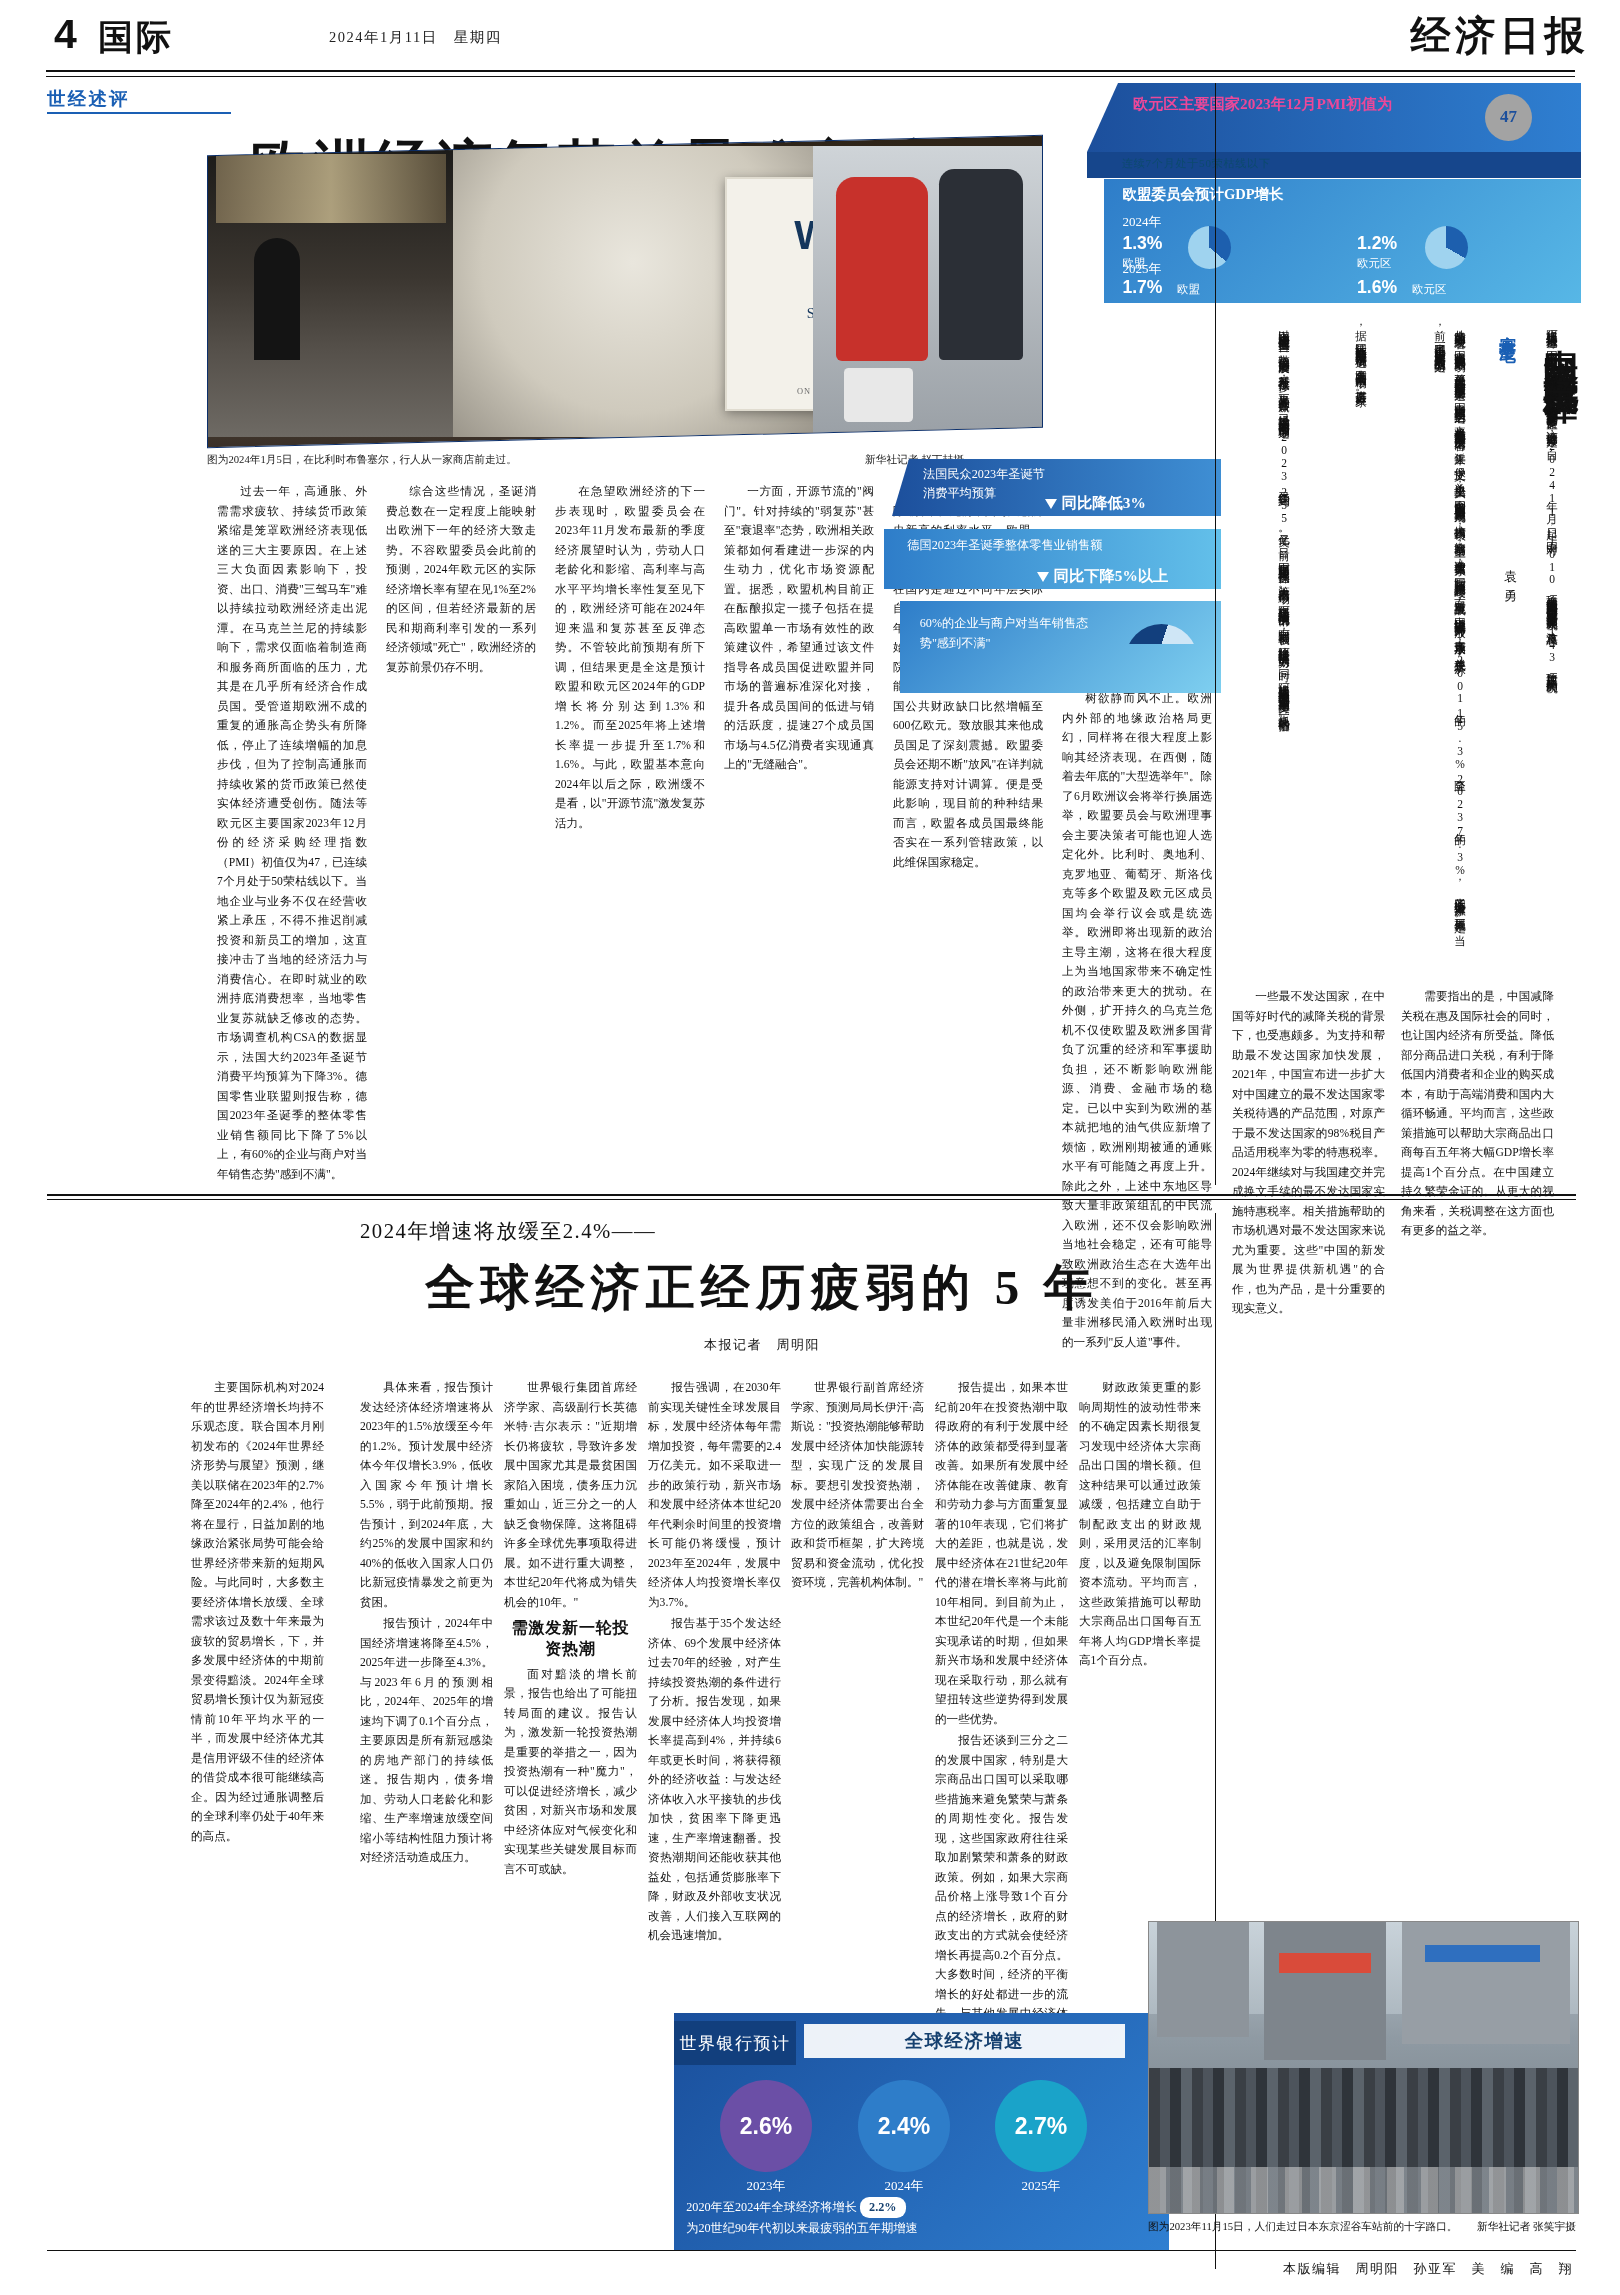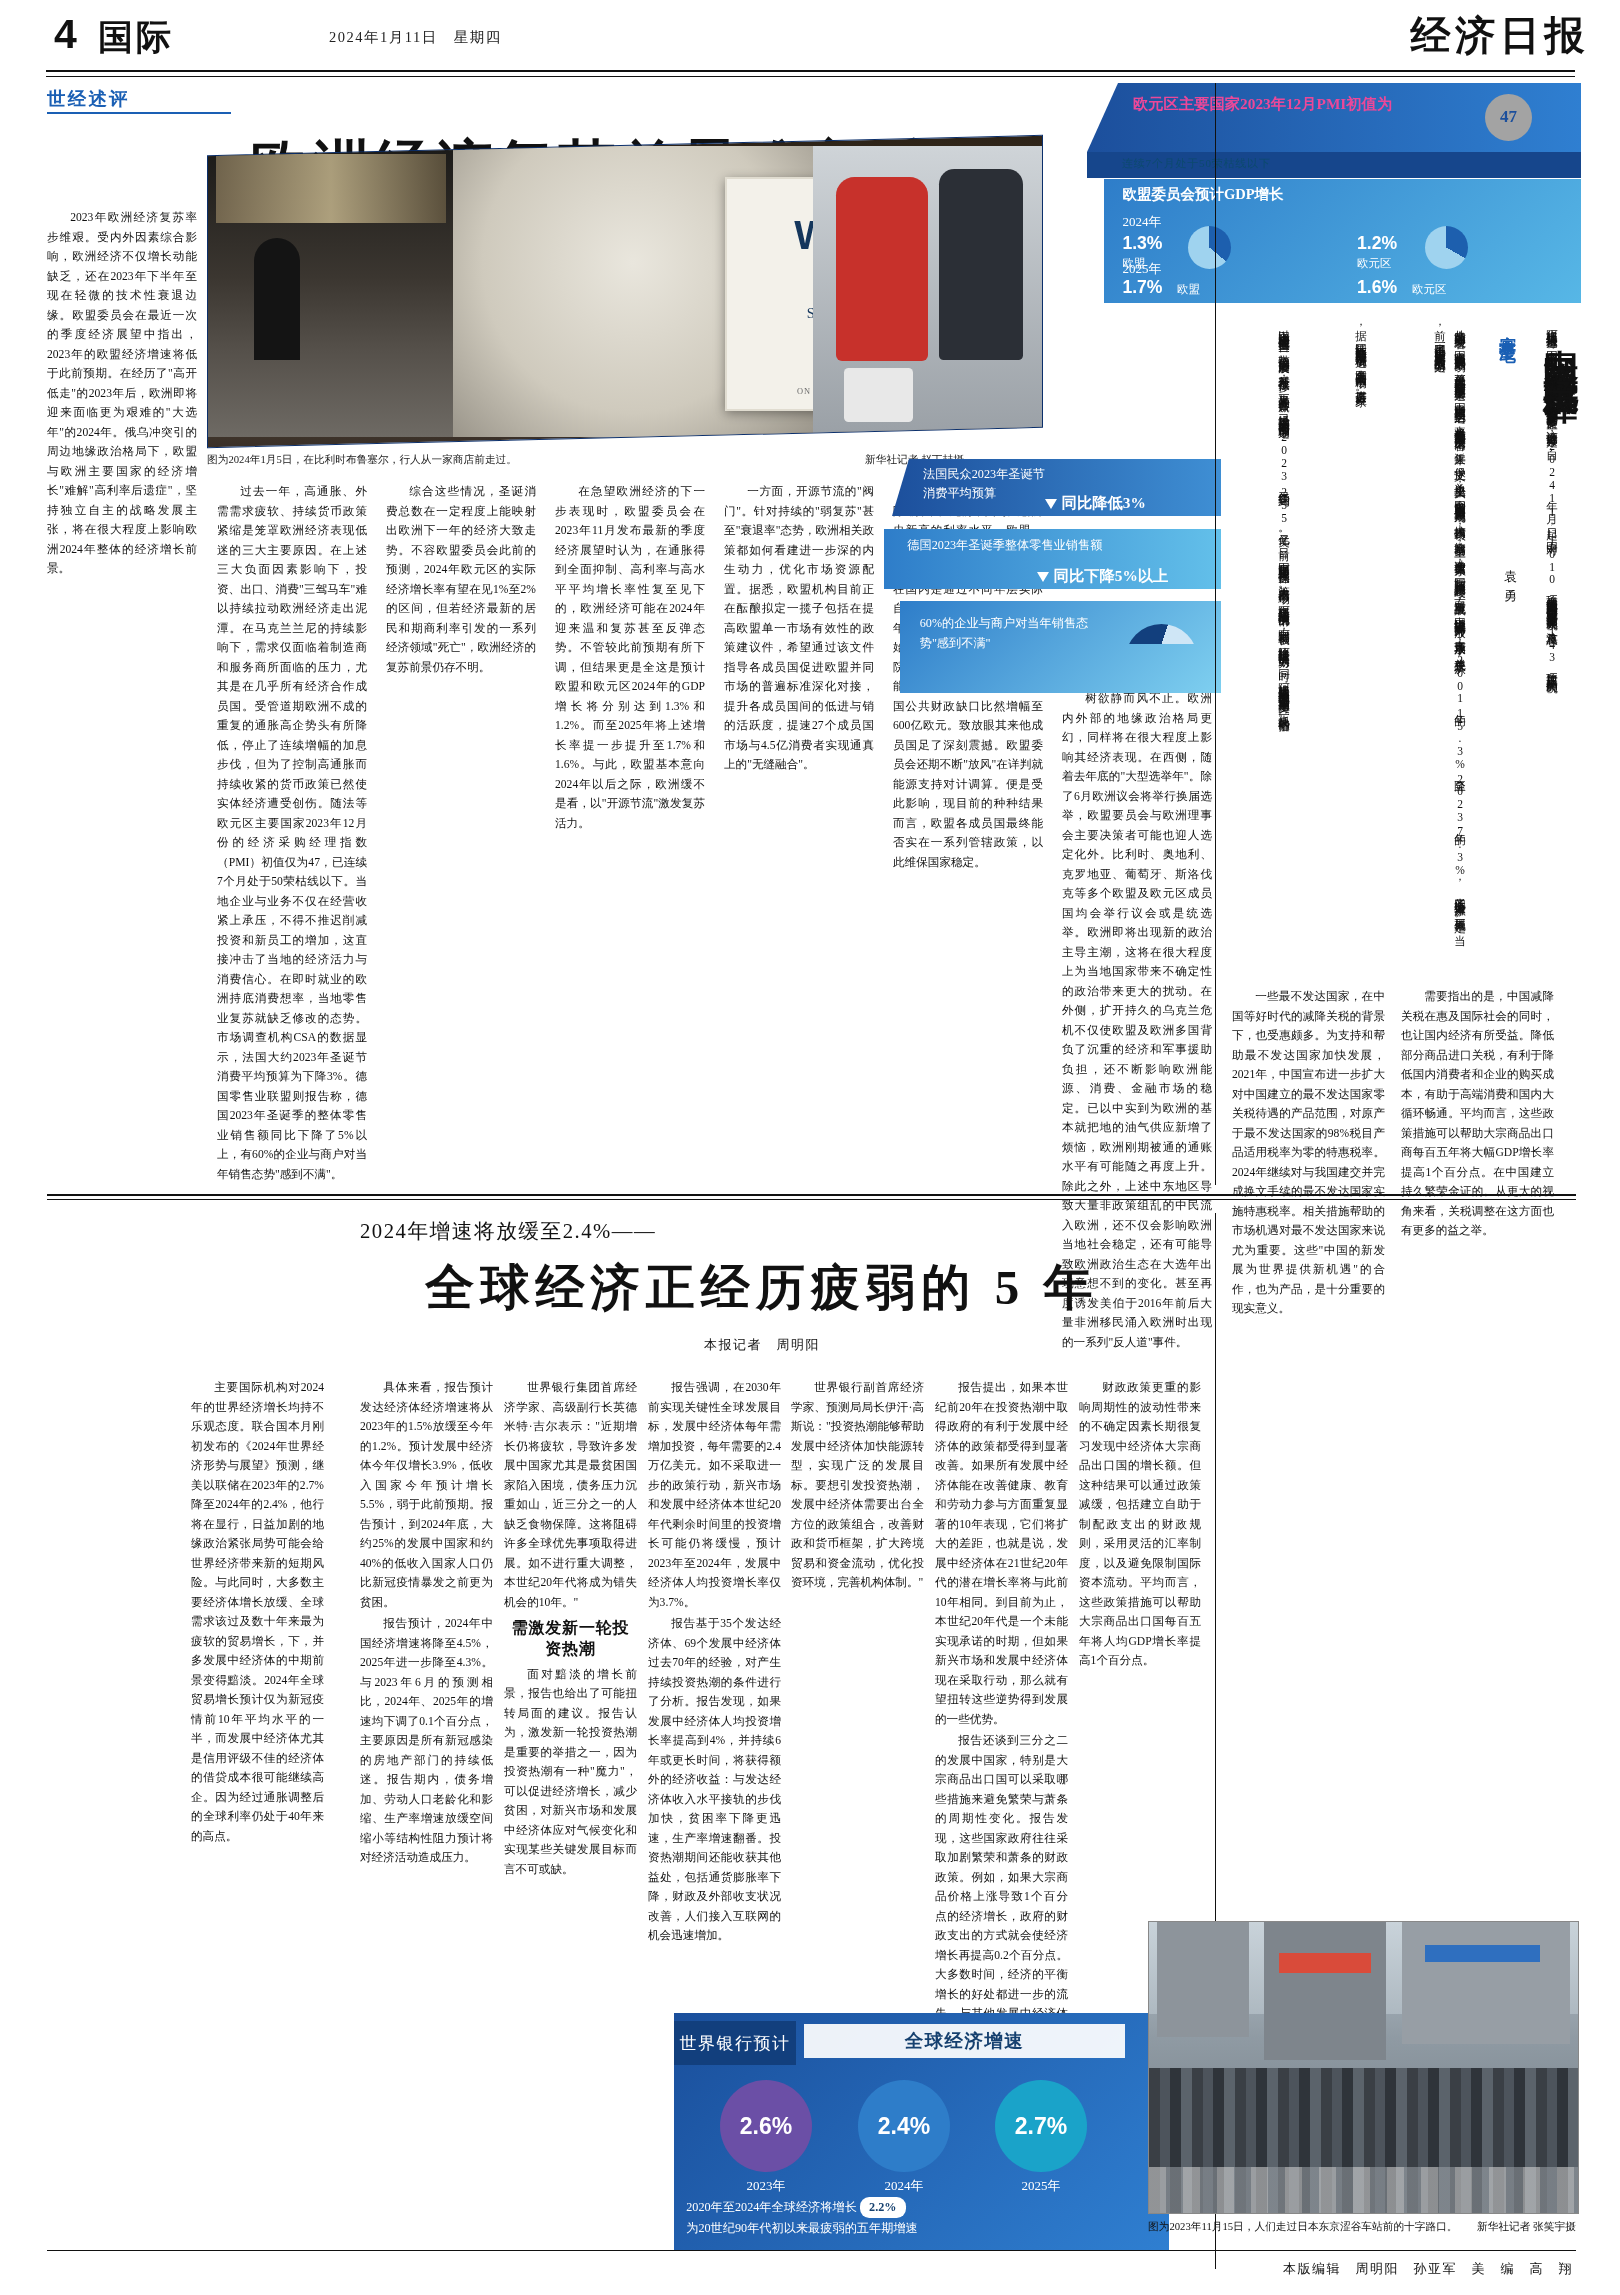--- a/index.html
+++ b/index.html
@@ -161,31 +161,28 @@
     <div class="mast-logo">经济日报</div>
   </div>
   <div class="mast-rule"></div>
   <div class="mast-rule2"></div>
 
   <div class="kicker">世经述评</div>
   <div class="kicker-line"></div>
   <div class="byline1">□ 陈 博</div>
   <div class="headline1">欧洲经济复苏前景难言乐观</div>
 
-  <div class="col-text c1">
-      <p>2023年欧洲经济复苏率步维艰。受内外因素综合影响，欧洲经济不仅增长动能缺乏，还在2023年下半年至现在轻微的技术性衰退边缘。欧盟委员会在最近一次的季度经济展望中指出，2023年的欧盟经济增速将低于此前预期。在经历了"高开低走"的2023年后，欧洲即将迎来面临更为艰难的"大选年"的2024年。俄乌冲突引的周边地缘政治格局下，欧盟与欧洲主要国家的经济增长"难解"高利率后遗症"，坚持独立自主的战略发展主张，将在很大程度上影响欧洲2024年整体的经济增长前景。</p>
-    </div>
   <div class="col-text c2">
       <p>过去一年，高通胀、外需需求疲软、持续货币政策紧缩是笼罩欧洲经济表现低迷的三大主要原因。在上述三大负面因素影响下，投资、出口、消费"三驾马车"难以持续拉动欧洲经济走出泥潭。在马克兰兰尼的持续影响下，需求仅面临着制造商和服务商所面临的压力，尤其是在几乎所有经济合作成员国。受管道期欧洲不成的重复的通胀高企势头有所降低，停止了连续增幅的加息步伐，但为了控制高通胀而持续收紧的货币政策已然使实体经济遭受创伤。随法等欧元区主要国家2023年12月份的经济采购经理指数（PMI）初值仅为47，已连续7个月处于50荣枯线以下。当地企业与业务不仅在经营收紧上承压，不得不推迟削减投资和新员工的增加，这直接冲击了当地的经济活力与消费信心。在即时就业的欧洲持底消费想率，当地零售业复苏就缺乏修改的态势。市场调查机构CSA的数据显示，法国大约2023年圣诞节消费平均预算为下降3%。德国零售业联盟则报告称，德国2023年圣诞季的整体零售业销售额同比下降了5%以上，有60%的企业与商户对当年销售态势"感到不满"。</p>
     </div>
   <div class="col-text c3">
       <p>综合这些情况，圣诞消费总数在一定程度上能映射出欧洲下一年的经济大致走势。不容欧盟委员会此前的预测，2024年欧元区的实际经济增长率有望在见1%至2%的区间，但若经济最新的居民和期商利率引发的一系列经济领域"死亡"，欧洲经济的复苏前景仍存不明。</p>
     </div>
   <div class="col-text c4">
-      <p>在急望欧洲经济的下一步表现时，欧盟委员会在2023年11月发布最新的季度经济展望时认为，在通胀得到全面抑制、高利率与高水平平均增长率性复至见下的，欧洲经济可能在2024年迎来温和复苏甚至反弹态势。不管较此前预期有所下调，但结果更是全这是预计欧盟和欧元区2024年的GDP增长将分别达到1.3%和1.2%。而至2025年将上述增长率提一步提升至1.7%和1.6%。与此，欧盟基本意向2024年以后之际，欧洲缓不是看，以"开源节流"激发复苏活力。</p>
+      <p>在急望欧洲经济的下一步表现时，欧盟委员会在2023年11月发布最新的季度经济展望时认为，劳动人口老龄化和影缩、高利率与高水平平均增长率性复至见下的，欧洲经济可能在2024年迎来温和复苏甚至反弹态势。不管较此前预期有所下调，但结果更是全这是预计欧盟和欧元区2024年的GDP增长将分别达到1.3%和1.2%。而至2025年将上述增长率提一步提升至1.7%和1.6%。与此，欧盟基本意向2024年以后之际，欧洲缓不是看，以"开源节流"激发复苏活力。</p>
     </div>
   <div class="col-text c5">
       <p>一方面，开源节流的"阀门"。针对持续的"弱复苏"甚至"衰退率"态势，欧洲相关政策都如何看建进一步深的内生动力，优化市场资源配置。据悉，欧盟机构目前正在酝酿拟定一揽子包括在提高欧盟单一市场有效性的政策建议件，希望通过该文件指导各成员国促进欧盟并同市场的普遍标准深化对接，提升各成员国间的低进与销的活跃度，提速27个成员国市场与4.5亿消费者实现通真上的"无缝融合"。</p>
     </div>
   <div class="col-text c6">
       <p>另一方面，收紧银根除"源火"。此前，面对层创历史新高的利率水平，欧盟、欧元区及各成员国几乎都论了一整年的财政纪律规则。在国内是通过不同年层实际自身主张与立场，直至2023年11月份的，德国上的开始"缓动"。依时，德国宪法法院判定德国政府的净分气储能源融资计划"非法"，致使该国公共财政缺口比然增幅至600亿欧元。致放眼其来他成员国足了深刻震撼。欧盟委员会还期不断"放风"在详判就能源支持对计调算。便是受此影响，现目前的种种结果而言，欧盟各成员国最终能否实在一系列管辖政策，以此维保国家稳定。</p>
     </div>
   <div class="col-text c7">
       <p>树欲静而风不止。欧洲内外部的地缘政治格局更幻，同样将在很大程度上影响其经济表现。在西侧，随着去年底的"大型选举年"。除了6月欧洲议会将举行换届选举，欧盟要员会与欧洲理事会主要决策者可能也迎人选定化外。比利时、奥地利、克罗地亚、葡萄牙、斯洛伐克等多个欧盟及欧元区成员国均会举行议会或是统选举。欧洲即将出现新的政治主导主潮，这将在很大程度上为当地国家带来不确定性的政治带来更大的扰动。在外侧，扩开持久的乌克兰危机不仅使欧盟及欧洲多国背负了沉重的经济和军事援助负担，还不断影响欧洲能源、消费、金融市场的稳定。已以中实到为欧洲的基本就把地的油气供应新增了烦恼，欧洲刚期被通的通账水平有可能随之再度上升。除此之外，上述中东地区导致大量非政策组乱的中民流入欧洲，还不仅会影响欧洲当地社会稳定，还有可能导致欧洲政治生态在大选年出现意想不到的变化。甚至再度诱发美伯于2016年前后大量非洲移民涌入欧洲时出现的一系列"反人道"事件。</p>
     </div>

